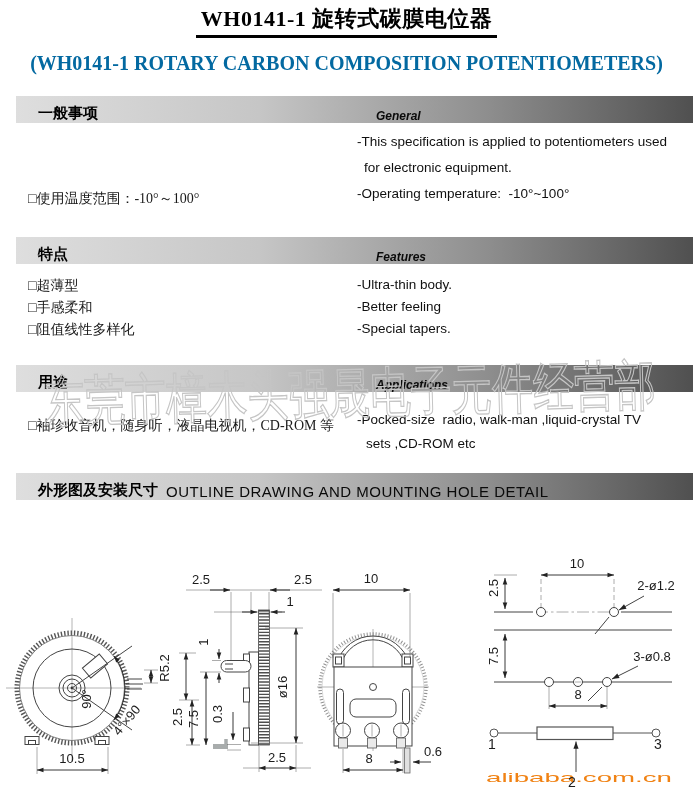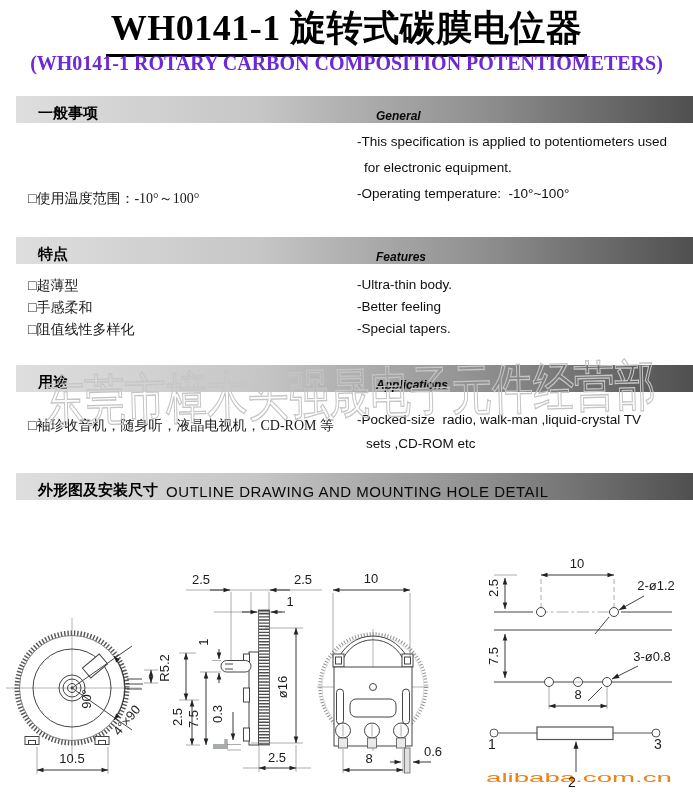--- a/index.html
+++ b/index.html
@@ -1,24 +1,24 @@
 <!DOCTYPE html>
 <html><head>
 <meta charset="utf-8">
 <style>
   html,body { margin:0; padding:0; background:#ffffff; }
   .page { position:relative; width:693px; height:800px; background:#fff; overflow:hidden;
           font-family:"Liberation Sans", sans-serif; }
 
   .title-wrap { position:absolute; top:4px; left:0; width:693px; text-align:center; }
   .doc-title { display:inline-block; font-family:"Liberation Serif", serif; font-weight:bold;
-               font-size:36px; color:#000; border-bottom:3px solid #000; padding:0 5px 1px 5px;
+               font-size:22px; color:#000; border-bottom:3px solid #000; padding:0 5px 1px 5px;
                letter-spacing:0.5px; }
   .doc-subtitle { position:absolute; top:52px; left:0; width:693px; text-align:center;
-                  font-family:"Liberation Serif", serif; font-weight:bold; font-size:20px; color:#6d28d9; }
+                  font-family:"Liberation Serif", serif; font-weight:bold; font-size:20px; color:#0369a1; }
 
   .bar { position:absolute; left:16px; width:693px; height:27px;
          background:linear-gradient(to right,#dedede 0%, #c6c6c6 35%, #8e8e8e 68%, #4b4b4b 100%);
          display:flex; align-items:flex-end; }
   .bar .zh { margin-left:22px; font-weight:bold; font-size:15px; color:#000; white-space:pre; }
   .bar .en { position:absolute; left:360px; font-style:italic; font-weight:bold; font-size:12px; color:#0a0a0a; }
   .bar .en2 { margin-left:8px; font-weight:normal; font-size:15px; color:#0a0a0a; letter-spacing:0.5px; }
 
   .zhtext { position:absolute; left:28px; font-family:"Liberation Serif", serif;
             font-size:14px; color:#191919; white-space:pre; }

